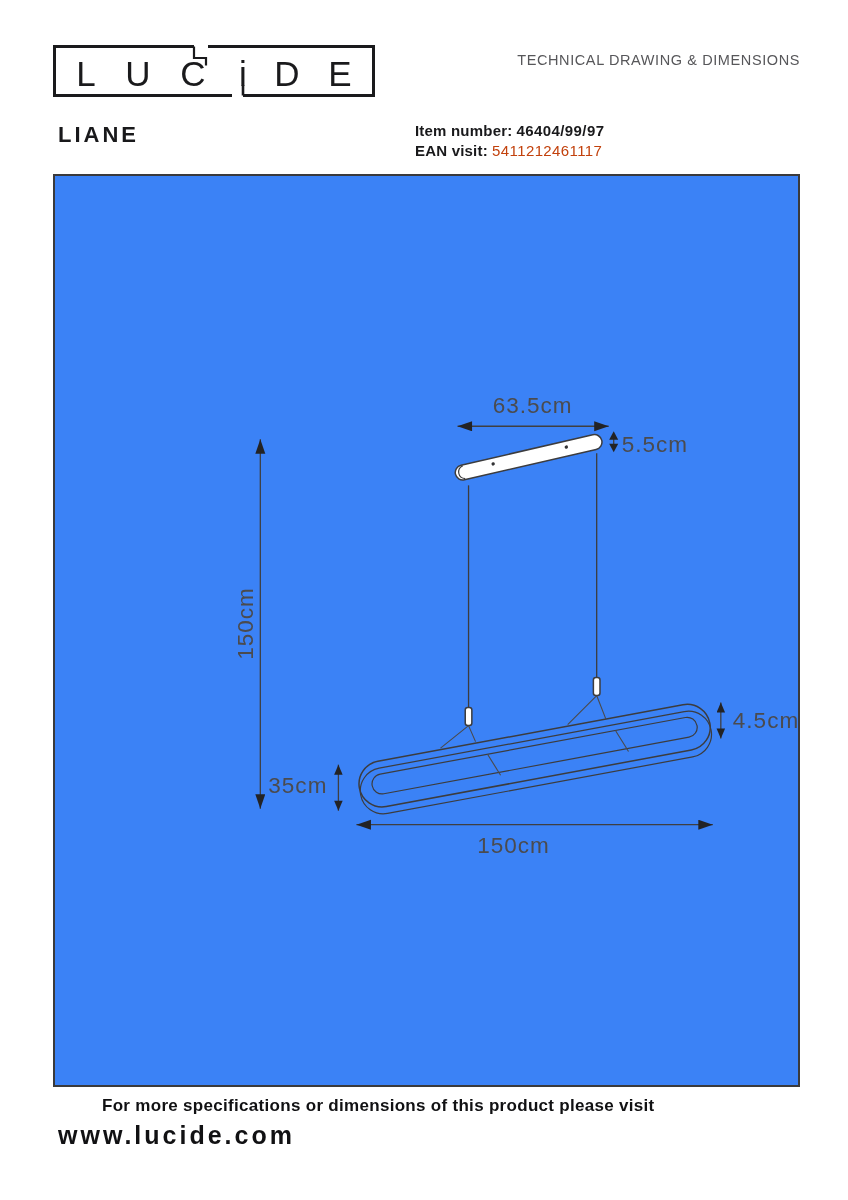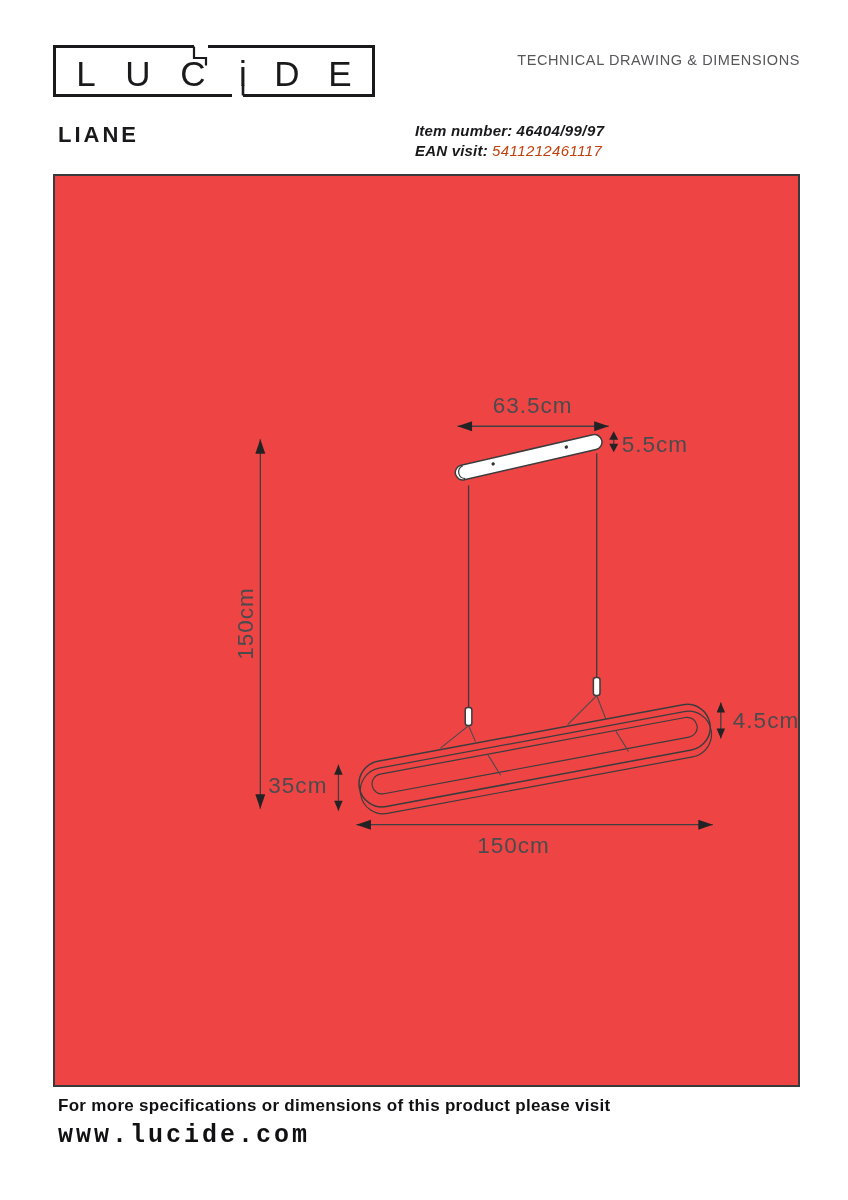--- a/index.html
+++ b/index.html
@@ -17,38 +17,38 @@
     position:absolute; right:48px; top:52px;
     font-size:14.5px; letter-spacing:0.6px; color:#57575a;
     white-space:nowrap;
     margin-left:28px;
   }
   .product-name {
     position:absolute; left:58px; top:122px;
     font-size:22px; font-weight:bold; letter-spacing:3px; color:#19191b;
   }
   .item-block { position:absolute; left:415px; top:121px; font-size:15px; line-height:20px; }
-  .item-row { white-space:nowrap;font-style:italic; }
+  .item-row { white-space:nowrap; }
   .item-label { font-weight:bold; color:#19191b; letter-spacing:0.2px; }
   .item-value-bold { font-weight:bold; color:#19191b; letter-spacing:0.4px; }
   .item-value { font-weight:normal; color:#c2410c; letter-spacing:0.4px; }
   .drawing-box {
     position:absolute; left:53px; top:174px;
     width:747px; height:913px;
     border:2.5px solid #3a3a3c;
-    background:#ef4444;
+    background:#3b82f6;
   }
   .drawing-box svg { display:block; width:100%; height:100%; }
   .footer { position:absolute; left:58px; top:1096px; }
   .footer-note {
-    font-size:17px; font-weight:bold; color:#111113; letter-spacing:0.3px;
+    font-size:17px; font-weight:bold; color:#111113; letter-spacing:0.3px;margin-left:44px;
   }
   .footer-site {
     margin-top:5px;
-    font-size:25px; font-weight:bold; color:#111113; letter-spacing:3px;font-family:Liberation Mono, monospace;
+    font-size:25px; font-weight:bold; color:#111113; letter-spacing:3px;
   }
   
   .outline  { stroke:#3c3c3e; stroke-width:1.5; fill:#ffffff; }
   .outline2 { stroke:#3c3c3e; stroke-width:1.2; fill:none; }
   .thin     { stroke:#4a4a4c; stroke-width:1.1; fill:none; }
   .wire     { stroke:#3c3c3e; stroke-width:1.3; fill:none; }
   .dimline  { stroke:#3f3f41; stroke-width:1.3; fill:none; }
   .dimtext  {
     font-family:"Liberation Sans","DejaVu Sans",sans-serif;
     font-size:22.5px; letter-spacing:1px; fill:#4b4b4e;

